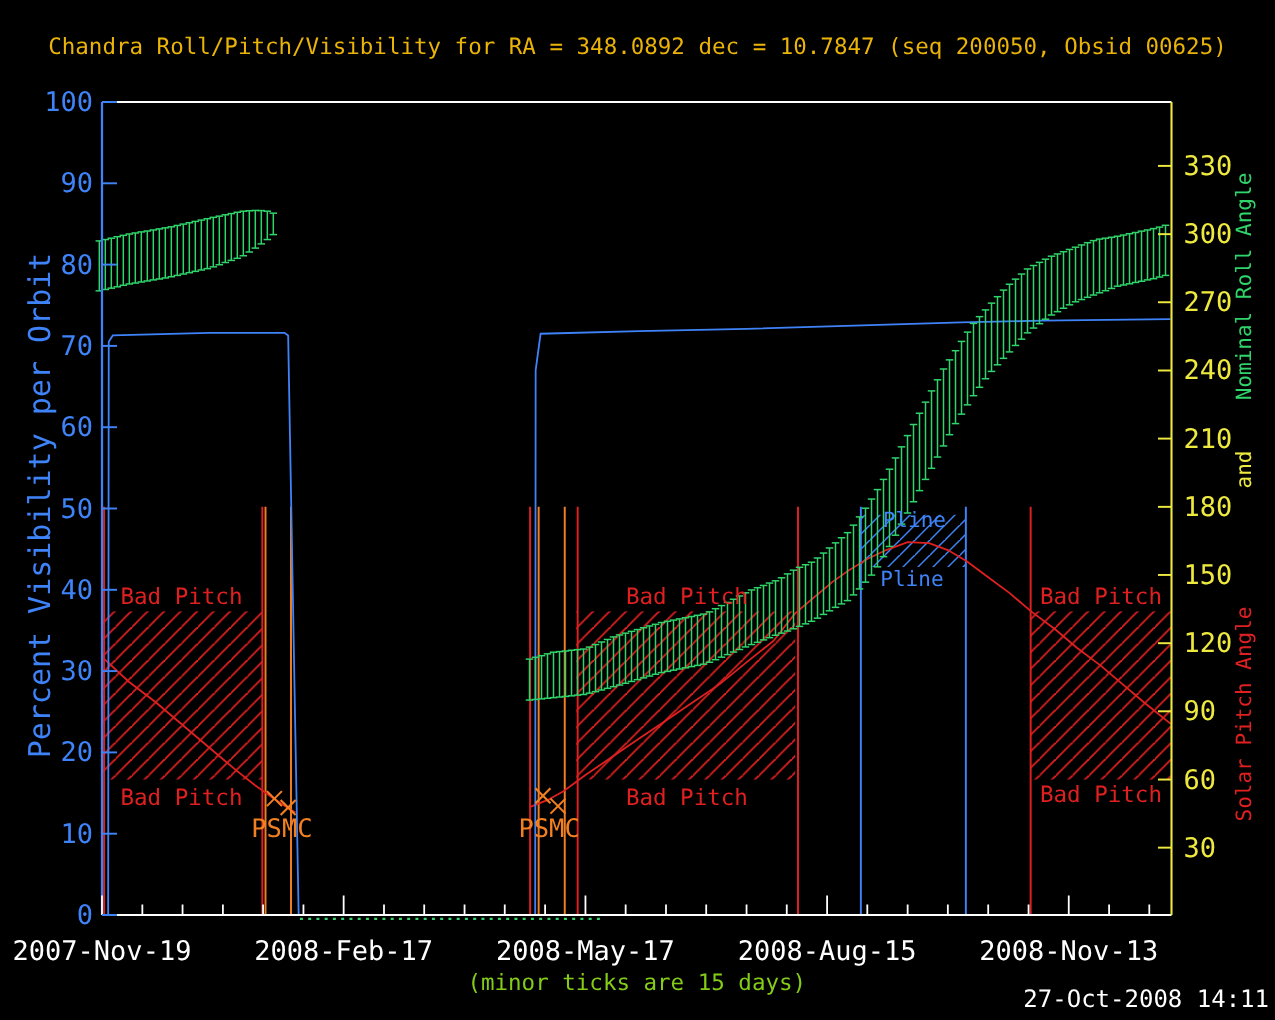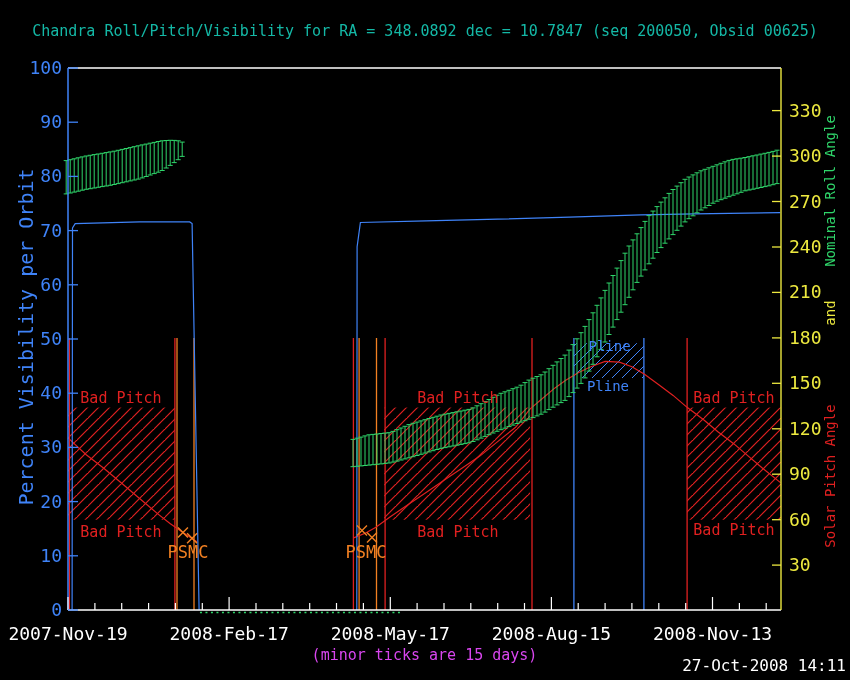--- a/index.html
+++ b/index.html
@@ -1,27 +1,27 @@
 <!DOCTYPE html>
 <html><head>
 <meta charset="utf-8">
 <style>
   html,body{margin:0;padding:0;background:#000;}
   .screen{position:relative;width:850px;height:680px;background:#000;overflow:hidden;
           font-family:"DejaVu Sans Mono","Liberation Mono",monospace;}
   .screen *{box-sizing:border-box;}
   #plot-svg{position:absolute;left:0;top:0;}
-  .title{position:absolute;top:22px;left:0;width:100%;text-align:center;color:#14b8a6;
+  .title{position:absolute;top:22px;left:0;width:100%;text-align:center;color:#eab308;
          font-size:15px;white-space:nowrap;letter-spacing:0px;}
   .vlabel{position:absolute;white-space:nowrap;transform:translate(-50%,-50%) rotate(-90deg);}
   .lbl-left{left:26px;top:337px;color:#3F83F8;font-size:20px;}
   .lbl-roll{left:830px;top:191px;color:#2FD56A;font-size:14px;}
   .lbl-and{left:830px;top:313px;color:#EDE93F;font-size:14px;}
   .lbl-pitch{left:830px;top:476px;color:#E02020;font-size:14px;}
-  .note{position:absolute;top:646px;left:68px;width:713px;text-align:center;color:#d946ef;font-size:15px;}
+  .note{position:absolute;top:646px;left:68px;width:713px;text-align:center;color:#84cc16;font-size:15px;}
   .stamp{position:absolute;top:656px;right:4px;color:#fff;font-size:16px;}
 </style>
 </head>
 <body>
 
 <div class="screen">
   <svg id="plot-svg" width="850" height="680">
       <defs>
         <pattern id="hatch-red" width="11" height="11" patternUnits="userSpaceOnUse">
           <path d="M-2,13 L13,-2" stroke="#E02020" stroke-width="1.2" fill="none"></path>

